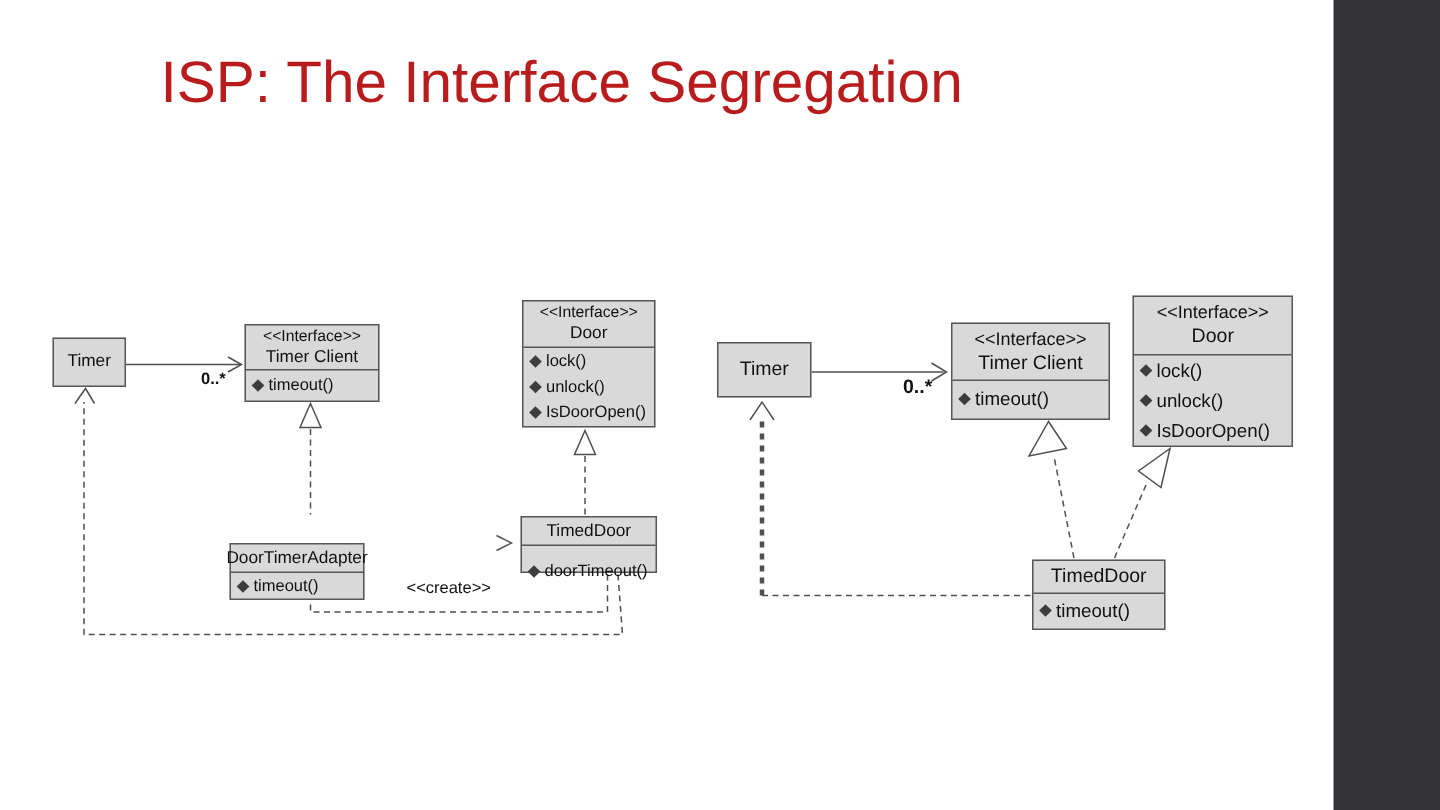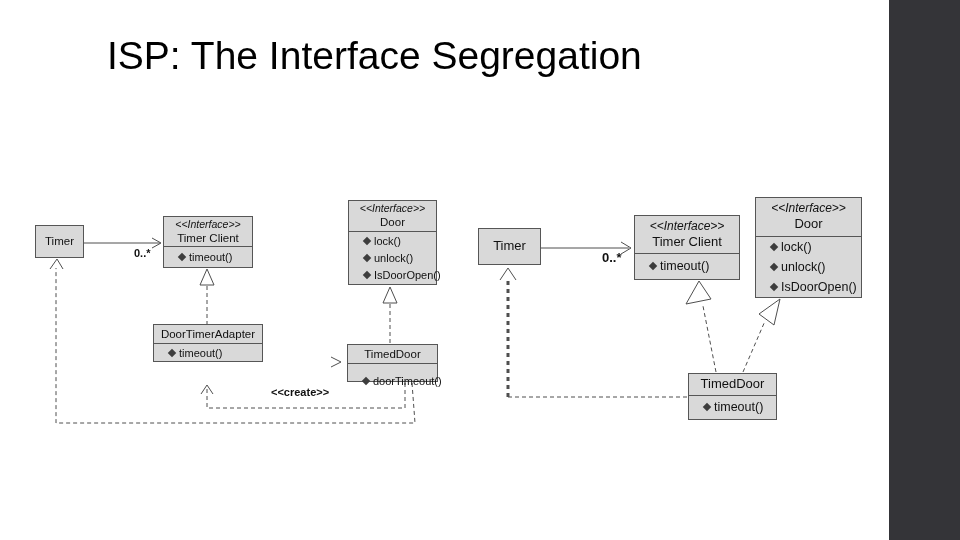--- a/index.html
+++ b/index.html
@@ -4,45 +4,45 @@
 <style>
   html,body { margin:0; padding:0; background:#888; }
   .slide {
     position:relative; width:960px; height:540px; overflow:hidden;
     background:#ffffff; font-family:"Liberation Sans", sans-serif;
   }
   .accent-bar {
     position:absolute; top:0; right:0; width:71px; height:540px; background:#343438;
   }
   .title {
-    position:absolute; left:107px; top:33px; color:#000000;
+    position:absolute; left:107px; top:33px; color:#b91c1c;
     font-size:39px; line-height:45px; font-weight:400; letter-spacing:0;
   }
   
   .ubox {
     position:absolute; box-sizing:border-box;
     background:#d9d9d9; border:1px solid #565656; color:#111;
   }
   .hd { display:flex; flex-direction:column; justify-content:center; align-items:center; }
-  .stype { line-height:1.25;font-style:italic; }
+  .stype { line-height:1.25; }
   .uname { line-height:1.25; }
   .sep { border-top:1px solid #565656; }
-  .mrow { display:flex; align-items:center; padding-left:15px; box-sizing:border-box; }
+  .mrow { display:flex; align-items:center; padding-left:5px; box-sizing:border-box; }
   .glyph {
     width:6px; height:6px; background:#3d3d3d; margin-right:4px;
     transform:rotate(45deg); flex:0 0 auto;
   }
   
   .fL .stype { font-size:10.5px; }
   .fL .uname { font-size:11.5px; }
   .fL .mrow  { font-size:11px; }
   .fR .stype { font-size:12px; }
   .fR .uname { font-size:13px; }
   .fR .mrow  { font-size:12.5px; }
-  .lbl { position:absolute; color:#111;font-weight:bold; }
+  .lbl { position:absolute; color:#111; }
   .bold { font-weight:700; }
   .svglayer { position:absolute; left:0; top:0; width:960px; height:540px; }
 </style>
 </head>
 <body>
 
 <div class="slide">
 
   <svg class="svglayer" viewBox="0 0 960 540" xmlns="http://www.w3.org/2000/svg">
 
@@ -102,21 +102,21 @@
     <div class="mrow" style="height:17px;">
       <span class="glyph"></span>
       <span>unlock()</span>
     </div>
     <div class="mrow" style="height:17px;">
       <span class="glyph"></span>
       <span>IsDoorOpen()</span>
     </div>
   </div>
 
-  <div class="ubox fL" style="left:153px; top:324px; width:110px; height:38px;">
+  <div class="ubox fL" style="left:153px; top:362px; width:90px; height:38px;">
     <div class="hd" style="height:18px;">
       <span class="uname">DoorTimerAdapter</span>
     </div>
     <div class="sep mrow" style="height:18px;">
       <span class="glyph"></span>
       <span>timeout()</span>
     </div>
   </div>
 
   <div class="ubox fL" style="left:347px; top:344px; width:91px; height:38px;">

